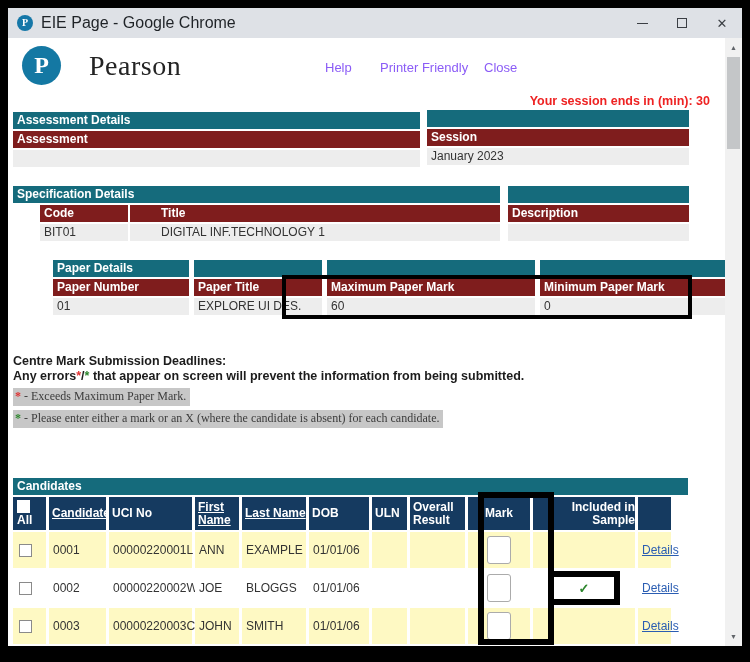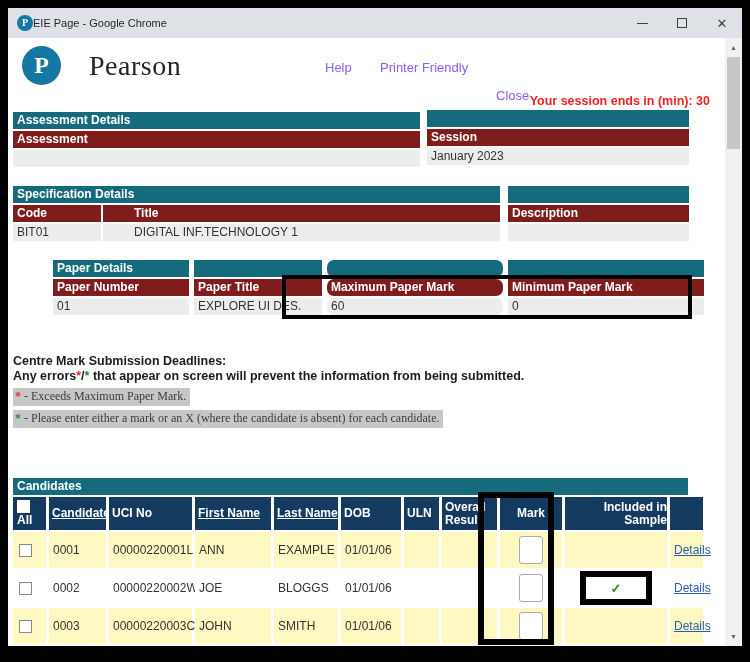--- a/index.html
+++ b/index.html
@@ -3,21 +3,21 @@
 <meta charset="utf-8">
 <style>
   * { box-sizing: border-box; }
   html,body { margin:0; padding:0; width:750px; height:662px; background:#000;
               font-family:"Liberation Sans", sans-serif; }
   .window { position:absolute; inset:0; background:#000; }
   .titlebar { position:absolute; left:8px; top:8px; width:734px; height:30px;
               background:#dee1e6; display:flex; align-items:center; }
   .favicon { width:16px; height:16px; border-radius:50%; background:#1577a8; color:#fff;
              font:bold 10px/16px "Liberation Serif",serif; text-align:center; margin-left:9px; }
-  .title-text { font-size:11px; color:#1f2327; }
+  .title-text { font-size:16px; color:#1f2327; margin-left:8px; }
   .win-controls { margin-left:auto; display:flex; height:100%; }
   .win-btn { width:40px; height:100%; display:flex; align-items:center; justify-content:center;
              color:#3b3f44; font-size:13px; cursor:default; }
   .glyph-min { width:11px; height:1px; background:#3b3f44; display:block; }
   .glyph-max { width:10px; height:10px; border:1px solid #3b3f44; display:block; }
 
   .content { position:absolute; left:8px; top:38px; width:734px; height:608px;
              background:#fff; overflow:hidden; }
 
   
@@ -26,21 +26,21 @@
               display:flex; align-items:center; justify-content:center; }
   .sb-up { top:2px; } .sb-down { bottom:2px; }
   .sb-thumb { position:absolute; left:2px; top:19px; width:13px; height:92px; background:#c4c6c8; }
 
   
   .brand { position:absolute; left:14px; top:8px; display:flex; align-items:center; }
   .brand-circle { width:39px; height:39px; border-radius:50%; background:#1478a3; color:#fff;
                   font:bold 24px/39px "Liberation Serif",serif; text-align:center; }
   .brand-word { font-family:"Liberation Serif",serif; font-size:28px; color:#242424; margin-left:28px; letter-spacing:0.5px; }
   .nav-link { position:absolute; top:22px; font-size:13px; color:#8b5cf6; cursor:pointer; }
-  .nav-help { left:317px; } .nav-pf { left:372px; } .nav-close { left:488px;margin-top:28px; }
+  .nav-help { left:317px; } .nav-pf { left:372px; } .nav-close { left:476px; }
 
   .session-msg { position:absolute; top:56px; right:32px; font-size:12.5px; font-weight:bold; color:#ee2222; }
 
   
   .bar-teal { background:#156b7c; color:#fff; font-size:12px; font-weight:bold;
               height:17px; line-height:17px; padding-left:4px; }
   .bar-navy { background:#7f1d1d; color:#fff; font-size:12px; font-weight:bold;
               height:17px; line-height:17px; padding-left:4px; }
   .bar-gray { background:#ededed; color:#333; font-size:12px;
               height:17px; line-height:17px; padding-left:4px; }
@@ -48,28 +48,28 @@
 
   .sec { position:absolute; }
   .sec-assess-l { left:5px; top:74px;  width:407px; }
   .sec-assess-r { left:419px; top:72px; width:262px; }
   .sec-spec-l   { left:5px; top:148px; width:487px; }
   .sec-spec-r   { left:500px; top:148px; width:181px; }
   .sec-paper    { left:5px; top:222px; width:675px; }
   .sec-deadline { left:5px; top:316px; width:700px; }
   .sec-cand     { left:5px; top:440px; width:675px; }
 
-  .hrow { display:flex; }
+  .hrow { display:flex;margin-left:27px; }
   .hrow .gap { width:2px; background:#fff; flex:0 0 auto; }
   .spec-code { width:88px; flex:0 0 auto; }
   .spec-title { flex:1;padding-left:31px; }
 
   .pcols { display:flex; column-gap:5px; }
   .pc1 { width:136px; flex:0 0 auto; } .pc2 { width:128px; flex:0 0 auto; }
-  .pc3 { width:176px; flex:0 0 auto;border-radius:7px; } .pc4 { width:196px; flex:0 0 auto; }
+  .pc3 { width:208px; flex:0 0 auto; } .pc4 { width:196px; flex:0 0 auto; }
   .paper-outline { position:absolute; left:269px; top:15px; width:410px; height:44px;
                    border:4px solid #000; pointer-events:none; }
 
   
   .dl-head { font-size:12.5px; font-weight:bold; color:#1c1c1c; margin-bottom:1px; }
   .dl-err  { font-size:12.5px; font-weight:bold; color:#1c1c1c; margin-bottom:4px; }
   .star-red { color:#e03131; font-weight:bold; }
   .star-green { color:#2d862d; font-weight:bold; }
   .dl-note { display:inline-block; background:#c7c7c7; color:#3c3c3c; font-size:12px;
              padding:1px 4px 2px 2px; margin-bottom:3px; }
@@ -78,21 +78,21 @@
   
   .crow { display:flex; column-gap:3px; }
   .chead { height:33px; }
   .cdata { height:36px; margin-top:2px; }
   .chead .cell { background:#153a60; color:#fff; font-size:12px; font-weight:bold;
                  display:flex; align-items:center; padding-left:3px; line-height:13px; }
   .cdata .cell { font-size:12px; color:#333; display:flex; align-items:center; padding-left:4px; }
   .rbg-gray .cell { background:#fef9c3; }
   .rbg-white .cell { background:#fff; }
   .c-all{width:33px;flex:0 0 auto;} .c-cand{width:57px;flex:0 0 auto;}
-  .c-uci{width:83px;flex:0 0 auto;} .c-first{width:76px;flex:0 0 auto;}
+  .c-uci{width:83px;flex:0 0 auto;} .c-first{width:44px;flex:0 0 auto;}
   .c-last{width:64px;flex:0 0 auto;} .c-dob{width:60px;flex:0 0 auto;}
   .c-uln{width:35px;flex:0 0 auto;} .c-ovr{width:55px;flex:0 0 auto;}
   .c-mark{width:62px;flex:0 0 auto;justify-content:center;padding-left:0!important;}
   .c-inc{width:102px;flex:0 0 auto;justify-content:center;padding-left:0!important;text-align:right;}
   .c-det{width:33px;flex:0 0 auto;}
   .sortable { text-decoration:underline; cursor:pointer; }
   .all-head { flex-direction:column; align-items:flex-start!important; justify-content:center; padding-left:4px!important; }
   .all-box { width:13px; height:13px; background:#fff; margin-bottom:1px; }
   .row-check { width:13px; height:13px; background:#fff; border:1px solid #8a8a8a; margin-left:2px; }
   .mark-input { width:24px; height:28px; border:1px solid #ababab; border-radius:3px; background:#fff; }

